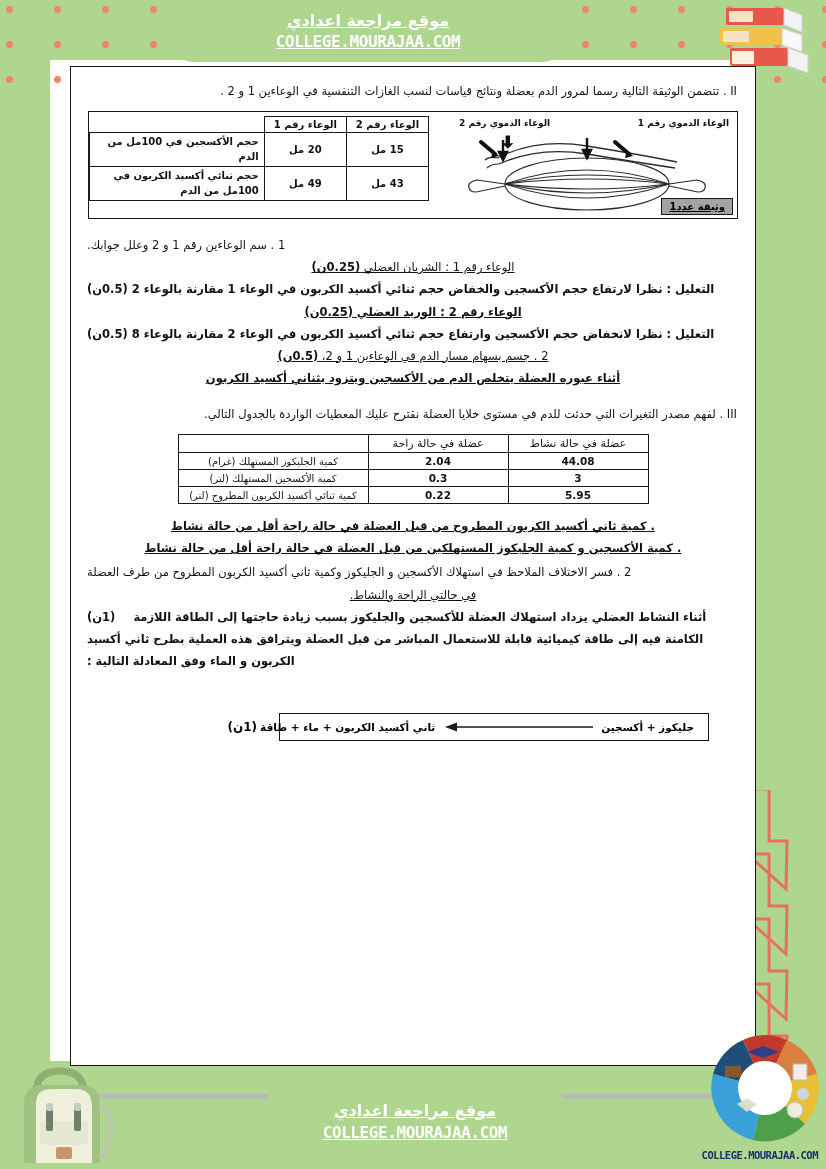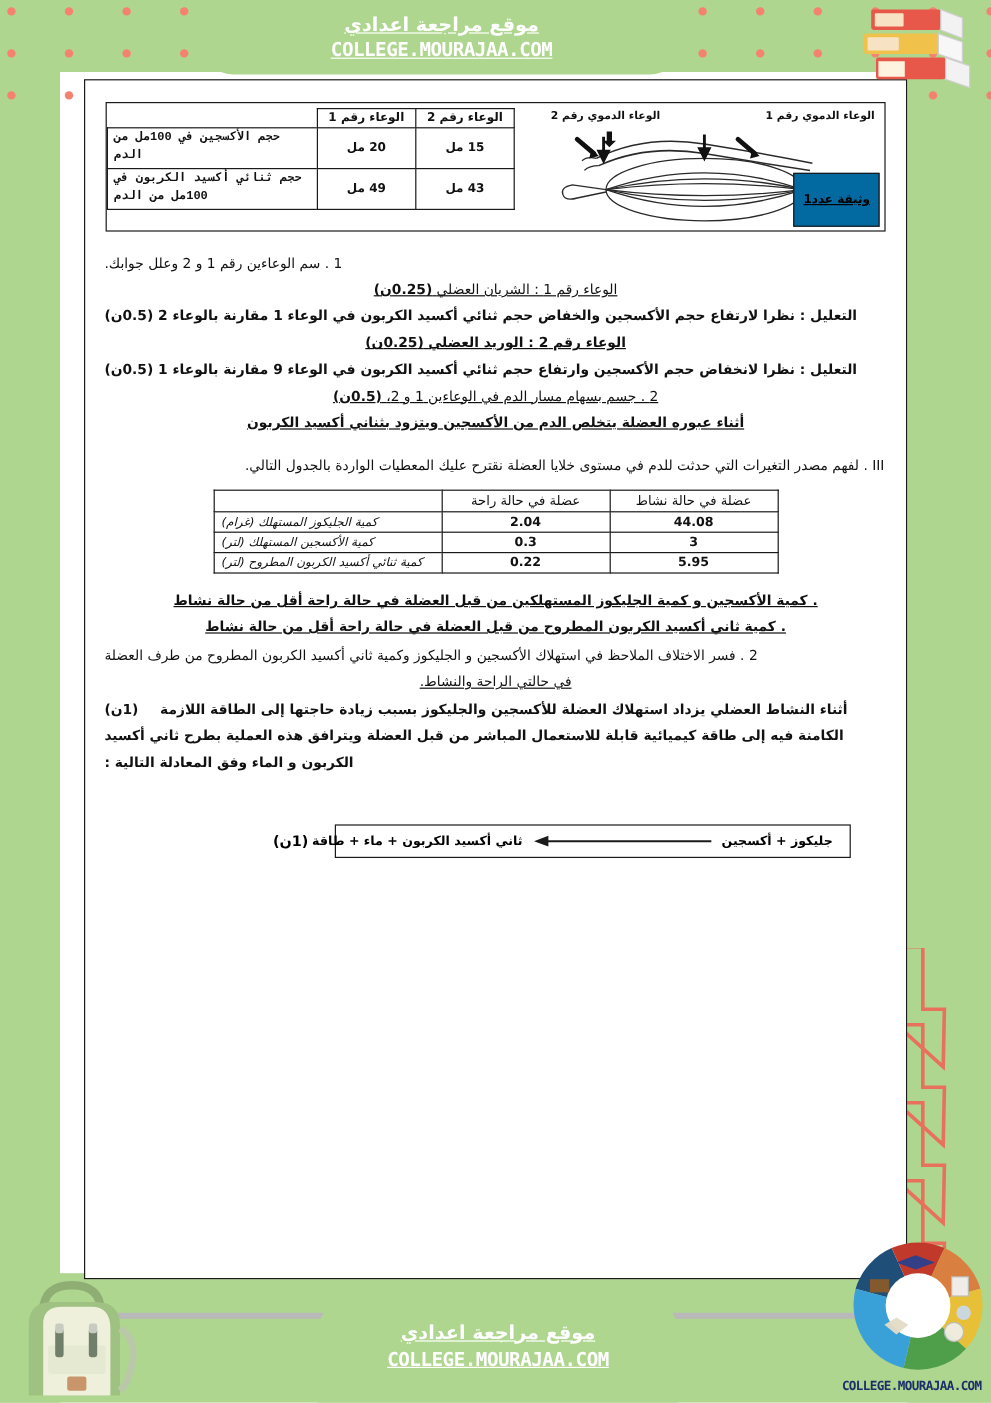--- a/index.html
+++ b/index.html
@@ -227,47 +227,46 @@
   }
   table.t1 td, table.t1 th {
     border: 1px solid #1a1a1a;
     padding: 2px 5px;
     text-align: center;
     font-weight: bold;
     color: #111;
     vertical-align: middle;
   }
   table.t1 td.rowlabel {
-    text-align: left;
+    text-align: right;
     width: 180px;
     line-height: 1.45;
     font-size: 10px;
-    font-family: Liberation Mono, monospace;
   }
   table.t1 td.val { width: 84px; }
   table.t1 td.blank { border: none; }
 
   .fig-label {
     position: absolute;
     font-size: 9px;
     font-weight: bold;
     color: #111;
     direction: rtl;
     white-space: nowrap;
   }
   .doc-caption {
     position: absolute;
     right: 4px;
     bottom: 3px;
     border: 1.4px solid #1a1a1a;
-    padding: 16px 7px;
+    padding: 2px 7px;
     font-size: 10px;
     font-weight: bold;
     text-decoration: underline;
-    background: #0369a1;
+    background: #a3a3a3;
     direction: rtl;
   }
 
   
   .t2-wrap {
     display: flex;
     justify-content: center;
     margin: 8px 0 12px 0;
   }
   table.t2 {
@@ -277,25 +276,24 @@
   }
   table.t2 td, table.t2 th {
     border: 1.3px solid #1a1a1a;
     padding: 2px 6px;
     text-align: center;
     color: #111;
   }
   table.t2 th { font-weight: normal; font-size: 11px; }
   table.t2 td.num { font-weight: bold; width: 140px; }
   table.t2 td.lbl {
-    text-align: left;
+    text-align: center;
     font-size: 10px;
     width: 190px;
     padding-right: 6px;
-    font-style: italic;
   }
 
   
   .eq-row {
     display: flex;
     align-items: center;
     gap: 22px;
     margin-top: 42px;
     padding-right: 30px;
     direction: rtl;
@@ -404,20 +402,21 @@
       <path d="M84 26 L104 33 L104 50 L84 43 Z" fill="#f7f7f7" stroke="#cfcfcf"></path>
       <rect x="32" y="46" width="58" height="18" rx="2" fill="#e8584a"></rect>
       <path d="M90 46 L110 53 L110 71 L90 64 Z" fill="#f2f2f2" stroke="#cfcfcf"></path>
       <path d="M34 49 L56 49 L56 62 L34 62 Z" fill="#fdf3de"></path>
     </g>
   </svg>
 </div>
 
 <div class="sheet">
 
+  <div class="q-line q-intro">II . تتضمن الوثيقة التالية رسما لمرور الدم بعضلة ونتائج قياسات لنسب الغازات التنفسية في الوعاءين 1 و 2 .</div>
 
   <div class="doc1-box">
 
     <div class="doc1-figure">
       <svg width="300" height="106" viewBox="0 0 300 106" style="position:absolute;left:0;top:0;">
         <g fill="none" stroke="#2a2a2a" stroke-width="1.1">
 
           <ellipse cx="150" cy="72" rx="82" ry="26"></ellipse>
           <path d="M68 72 Q150 44 232 72"></path>
           <path d="M68 72 Q150 54 232 72"></path>
@@ -490,21 +489,21 @@
   </div>
   <div class="q-line bold right-al">
     <span>التعليل : نظرا لارتفاع  حجم الأكسجين والخفاض حجم ثنائي أكسيد الكربون في الوعاء 1 مقارنة بالوعاء 2</span>
     <span>(0.5ن)</span>
   </div>
   <div class="q-line center-ish">
     <span class="bold">الوعاء رقم 2 : الوريد العضلي</span>
     <span class="bold">(0.25ن)</span>
   </div>
   <div class="q-line bold right-al">
-    <span>التعليل : نظرا لانخفاض حجم الأكسجين وارتفاع حجم ثنائي أكسيد الكربون في الوعاء 9 مقارنة بالوعاء 1</span>
+    <span>التعليل : نظرا لانخفاض حجم الأكسجين وارتفاع حجم ثنائي أكسيد الكربون في الوعاء 2 مقارنة بالوعاء 8</span>
     <span>(0.5ن)</span>
   </div>
   <div class="q-line center-ish">
     <span>2 . جسم بسهام مسار الدم في الوعاءين 1 و 2،</span>
     <span class="bold">(0.5ن)</span>
   </div>
   <div class="q-line bold center-ish">أثناء عبوره العضلة يتخلص الدم من الأكسجين ويتزود بثناني أكسيد الكربون</div>
 
   <div class="spacer-sm"></div>
 
@@ -530,22 +529,22 @@
       </tr>
       <tr>
         <td class="num">5.95</td>
         <td class="num">0.22</td>
         <td class="lbl">كمية ثنائي أكسيد الكربون المطروح (لتر)</td>
       </tr>
     </tbody>
       </table>
   </div>
 
+  <div class="q-line bold center-ish">. كمية ثاني أكسيد الكربون المطروح من قبل العضلة في حالة راحة أقل من حالة نشاط</div>
   <div class="q-line bold center-ish">. كمية الأكسجين و كمية الجليكوز المستهلكين من قبل العضلة في حالة راحة أقل من حالة نشاط</div>
-  <div class="q-line bold center-ish">. كمية ثاني أكسيد الكربون المطروح من قبل العضلة في حالة راحة أقل من حالة نشاط</div>
 
   <div class="q-line right-al" style="margin-top:4px;">2 . فسر الاختلاف الملاحظ في استهلاك الأكسجين و الجليكوز وكمية ثاني أكسيد الكربون المطروح من  طرف  العضلة</div>
   <div class="q-line center-ish">في حالتي الراحة والنشاط.</div>
 
   <div class="q-line bold right-al indent-1">
     <span>أثناء النشاط العضلي يزداد استهلاك العضلة للأكسجين والجليكوز بسبب زيادة حاجتها إلى الطاقة اللازمة</span>
     <span style="padding-right:14px;">(1ن)</span>
   </div>
   <div class="q-line bold right-al">الكامنة فيه إلى طاقة كيميائية قابلة للاستعمال المباشر من قبل العضلة ويترافق  هذه العملية بطرح ثاني  أكسيد</div>
   <div class="q-line bold right-al">الكربون و  الماء وفق المعادلة التالية :</div>

